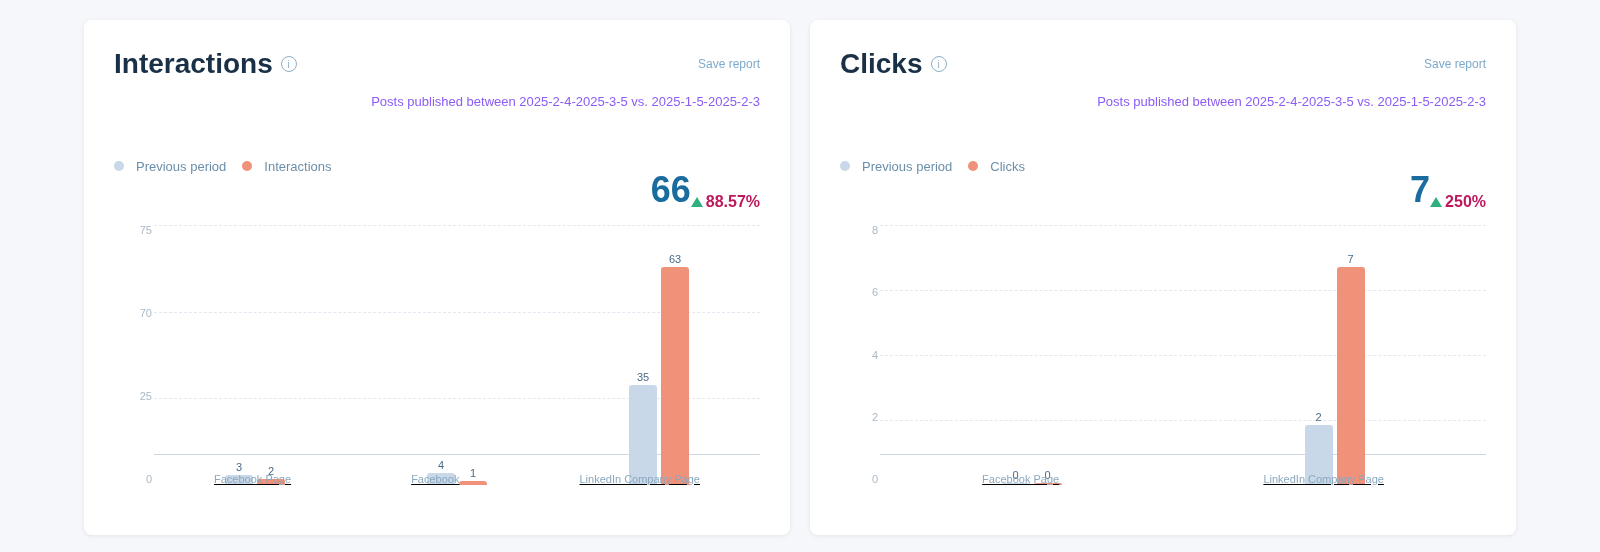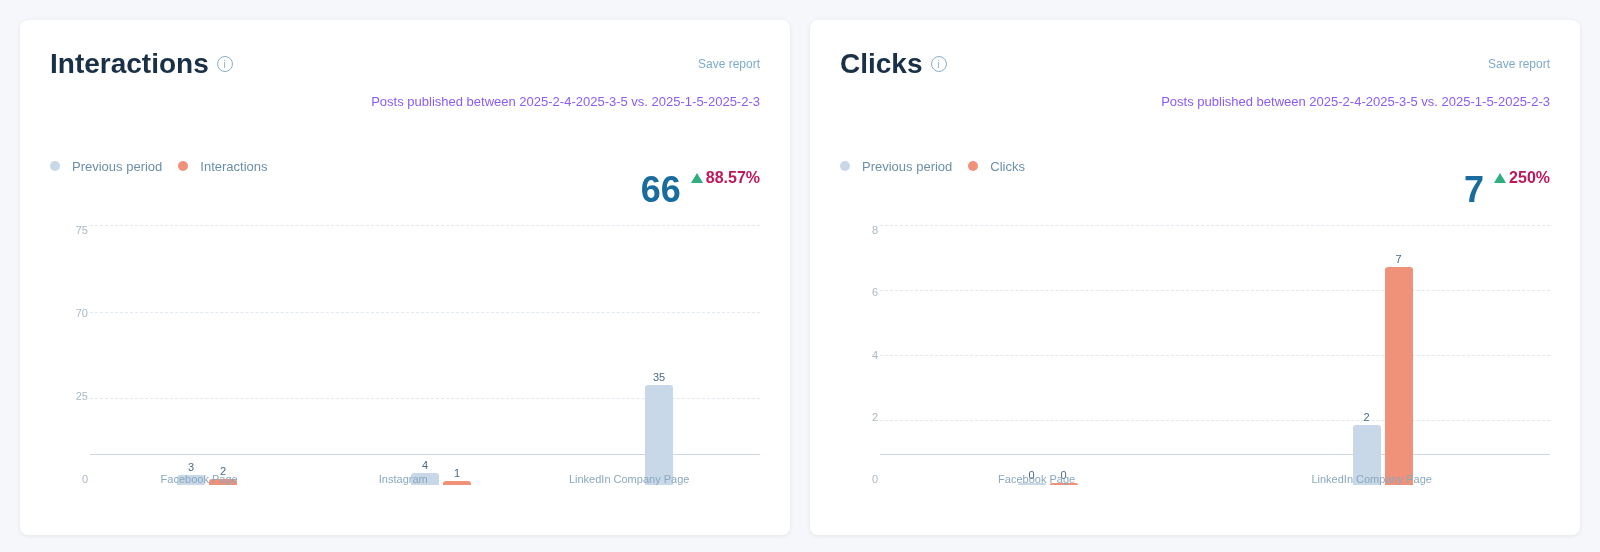--- a/index.html
+++ b/index.html
@@ -8,21 +8,21 @@
       font-family: -apple-system, BlinkMacSystemFont, 'Segoe UI', Helvetica, Arial, sans-serif;
       display: flex;
       align-items: center;
       justify-content: center;
       min-height: 100vh;
       padding: 20px;
     }
     .dashboard {
       display: flex;
       gap: 20px;
-      width: 1560px;
+      width: 1432px;
       max-width: 100%;
     }
     .card {
       background: #fff;
       border-radius: 8px;
       box-shadow: 0 1px 4px rgba(0,0,0,0.08);
       flex: 1;
       padding: 28px 30px 20px 30px;
       min-width: 0;
     }
@@ -84,22 +84,21 @@
     }
     .legend-dot {
       width: 10px;
       height: 10px;
       border-radius: 50%;
     }
     .legend-dot.prev { background: #c8d8e8; }
     .legend-dot.curr { background: #f0917a; }
     .metric-block {
       display: flex;
-      align-items: flex-start;
-      gap: 10px;
+      align-items: flex-end;
       margin-left: auto;
       margin-top: 48px;
     }
     .metric-value {
       font-size: 36px;
       font-weight: 700;
       color: #1a6b9e;
     }
     .metric-change {
       display: flex;
@@ -187,20 +186,21 @@
       width: 28px;
     }
     .bar.prev-bar { background: #c8d8e8; }
     .bar.curr-bar { background: #f0917a; }
     .x-labels {
       position: absolute;
       bottom: 0;
       left: 0; right: 0;
       display: flex;
       justify-content: space-around;
+      text-decoration: underline;
     }
     .x-label {
       font-size: 11px;
       color: #8aa8be;
       text-align: center;
     }
     .x-axis-line {
       position: absolute;
       bottom: 30px;
       left: 0; right: 0;
@@ -281,27 +281,31 @@
               </div>
             </div>
           </div>
 
           <div class="bar-group">
             <div class="bar-group-inner">
               <div class="bar-wrapper">
                 <span class="bar-label-top">35</span>
                 <div class="bar prev-bar" style="height:100px;"></div>
               </div>
+              <div class="bar-wrapper">
+                <span class="bar-label-top">63</span>
+                <div class="bar curr-bar" style="height:218px;"></div>
+              </div>
             </div>
           </div>
 
         </div>
         <div class="x-labels">
           <span class="x-label">Facebook Page</span>
-          <span class="x-label">Instagram</span>
+          <span class="x-label">Facebook</span>
           <span class="x-label">LinkedIn Company Page</span>
         </div>
       </div>
     </div>
   </div>
 
   <div class="card">
     <div class="card-header">
       <div class="card-title-row">
         <span class="card-title">Clicks</span>

